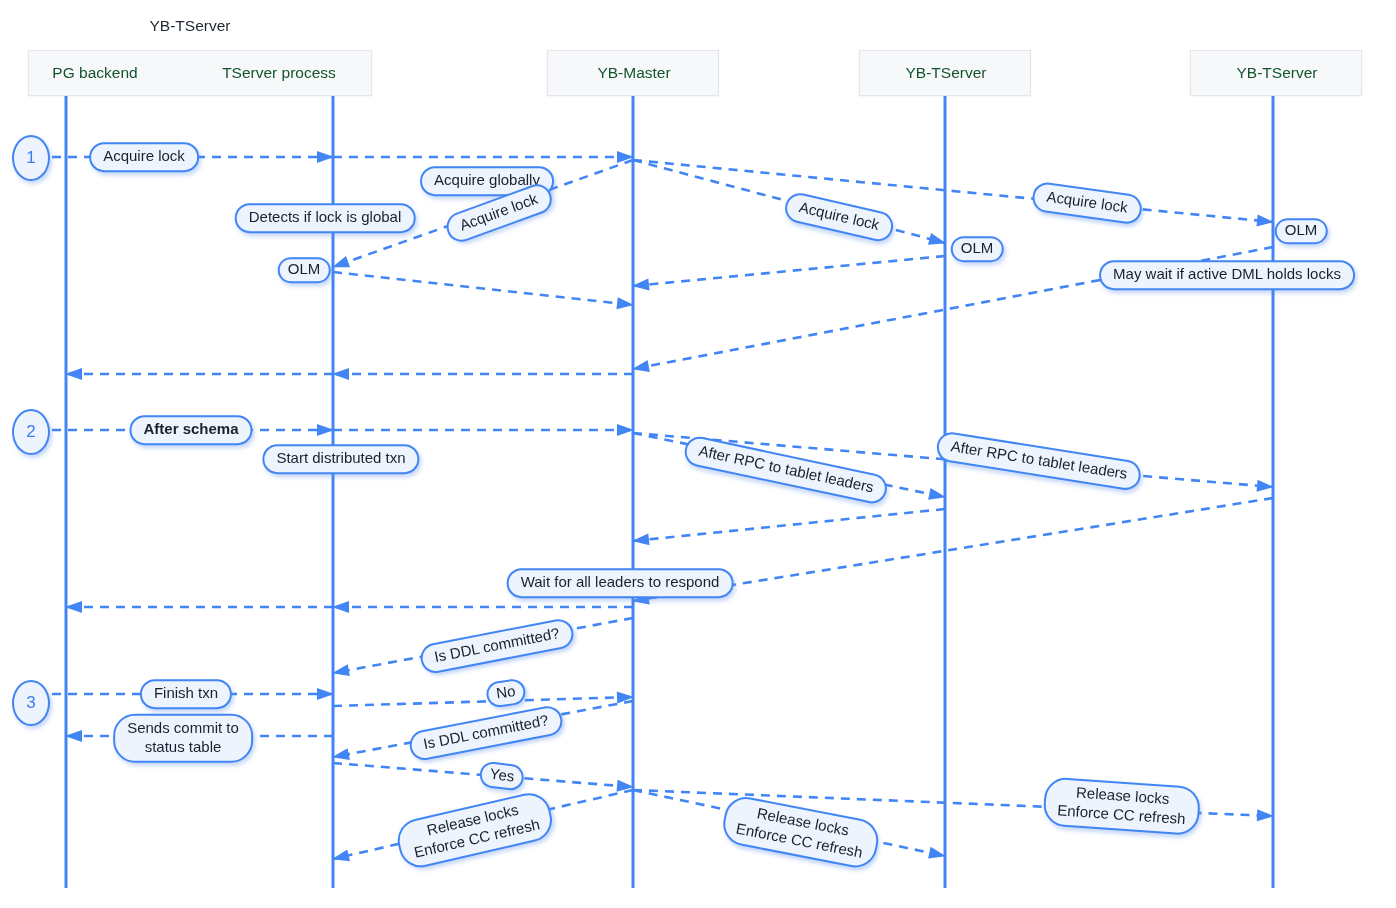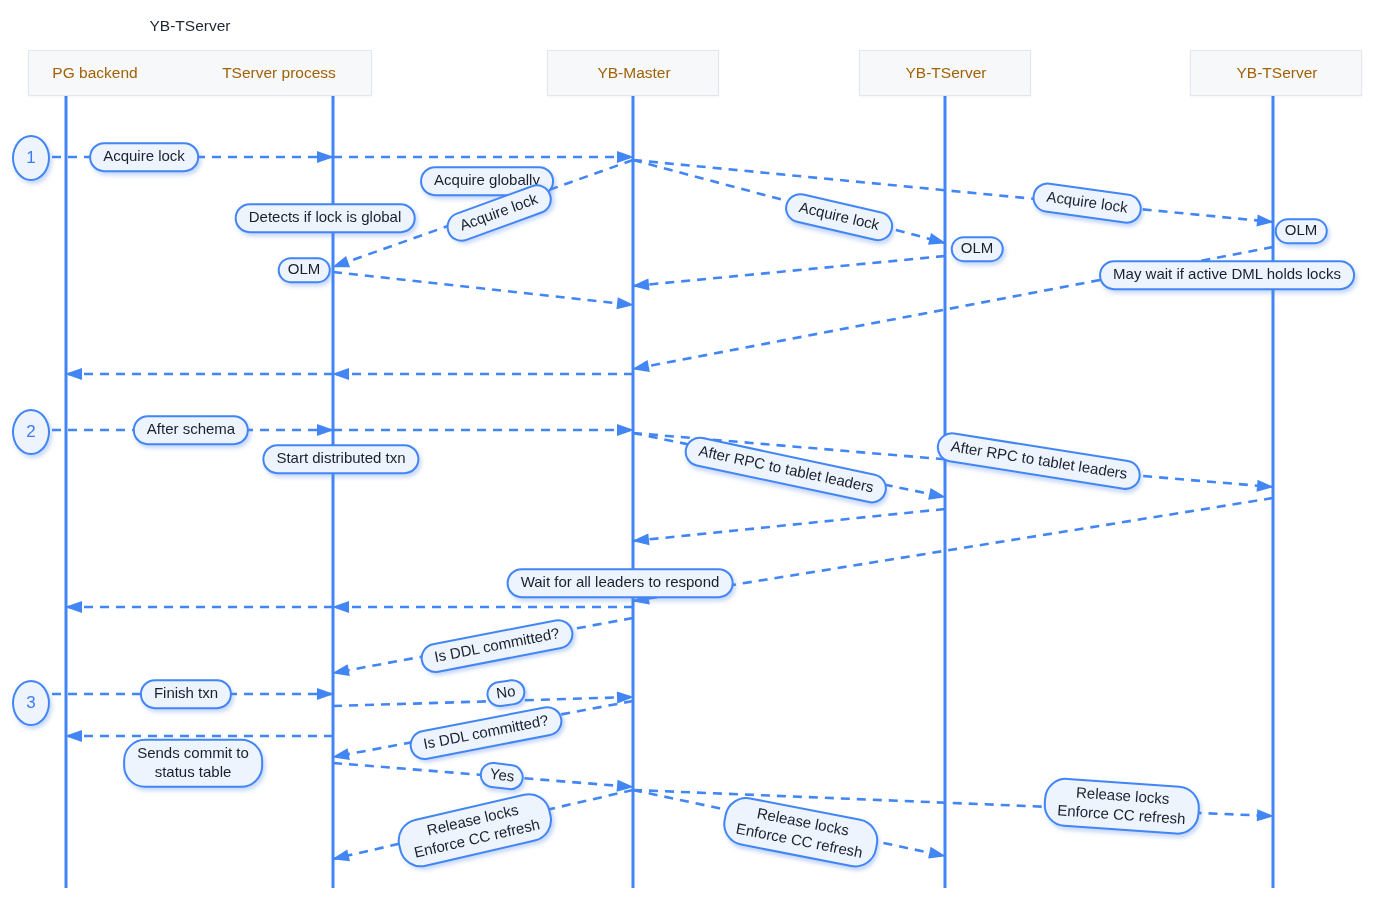--- a/index.html
+++ b/index.html
@@ -7,21 +7,21 @@
     position:relative; width:1396px; height:908px; background:#ffffff;
     font-family:"Liberation Sans", sans-serif; overflow:hidden;
   }
   .wires { position:absolute; left:0; top:0; width:1396px; height:908px; }
 
   
   .hbox {
     position:absolute; top:50px; height:46px; box-sizing:border-box;
     background:#f7f8fa; border:1.5px solid #e3e7eb;
     box-shadow:0 1px 2px rgba(20,40,80,0.05);
-    color:#a16207; font-size:15.5px;
+    color:#14532d; font-size:15.5px;
   }
   .hbox .clabel {
     position:absolute; top:50%; transform:translate(-50%,-50%); white-space:nowrap;
   }
   .group-title {
     position:absolute; top:26px; left:190px; transform:translate(-50%,-50%);
     font-size:15.5px; color:#1f2733; white-space:nowrap;
   }
 
   
@@ -49,29 +49,29 @@
   .p2  { left:487px;  top:157px;margin-top:24px; }
   .p3  { left:325px;  top:194px;margin-top:24px; }
   .p4  { left:499px;  top:213px; transform:translate(-50%,-50%) rotate(-20deg); }
   .p5  { left:839px;  top:217px; transform:translate(-50%,-50%) rotate(13deg); }
   .p6  { left:1087px; top:203px; transform:translate(-50%,-50%) rotate(8deg); }
   .p7  { left:304px;  top:270px; }
   .p8  { left:977px;  top:249px; }
   .p9  { left:1301px; top:231px; }
   .p10 { left:1227px; top:275px; }
   .p11 { left:577px;  top:330px; }
-  .p12 { left:191px;  top:430px; }
+  .p12 { left:191px;  top:430px;font-weight:bold; }
   .p13 { left:341px;  top:459px; }
   .p14 { left:786px;  top:470px; transform:translate(-50%,-50%) rotate(12deg); }
   .p15 { left:1039px; top:461px; transform:translate(-50%,-50%) rotate(9deg); }
   .p16 { left:620px;  top:583px; }
   .p17 { left:497px;  top:646px; transform:translate(-50%,-50%) rotate(-11deg); }
   .p18 { left:186px;  top:694px; }
   .p19 { left:506px;  top:693px; transform:translate(-50%,-50%) rotate(-8deg); }
-  .p20 { left:193px;  top:738px;margin-top:25px; }
+  .p20 { left:183px;  top:738px; }
   .p21 { left:486px;  top:733px; transform:translate(-50%,-50%) rotate(-11deg); }
   .p22 { left:502px;  top:776px; transform:translate(-50%,-50%) rotate(7deg); }
   .p23 { left:475px;  top:830px; transform:translate(-50%,-50%) rotate(-13deg); }
   .p24 { left:801px;  top:832px; transform:translate(-50%,-50%) rotate(11deg); }
   .p25 { left:1122px; top:806px; transform:translate(-50%,-50%) rotate(4deg); }
 
   .s1 { left:31px; top:158px; }
   .s2 { left:31px; top:432px; }
   .s3 { left:31px; top:703px; }
 

